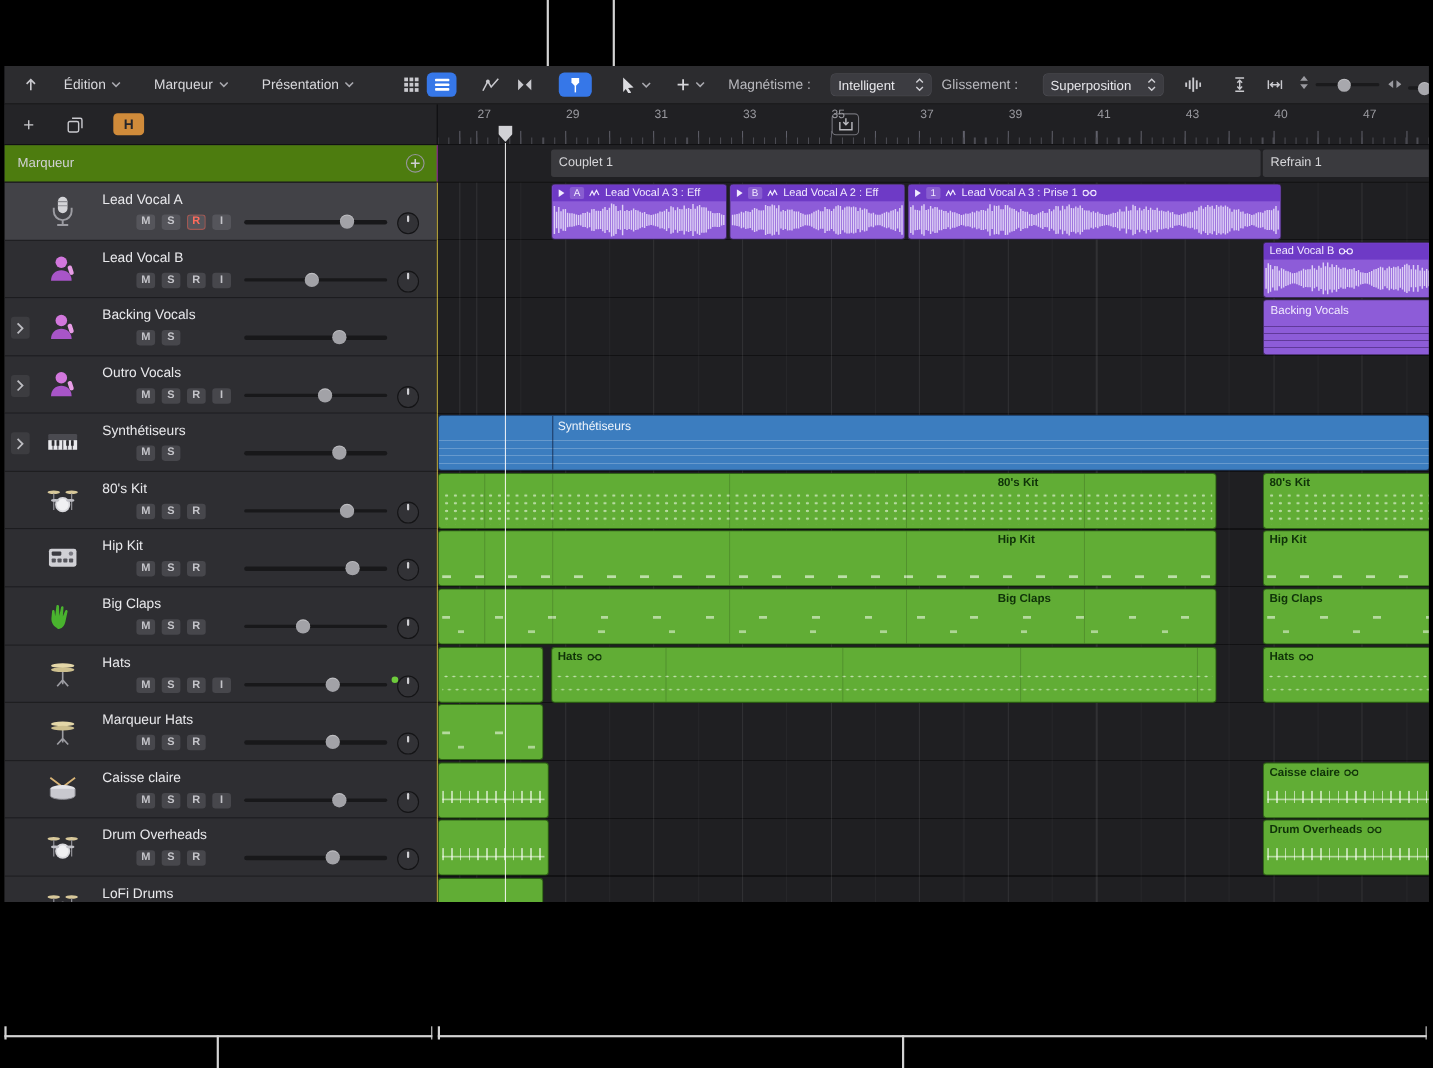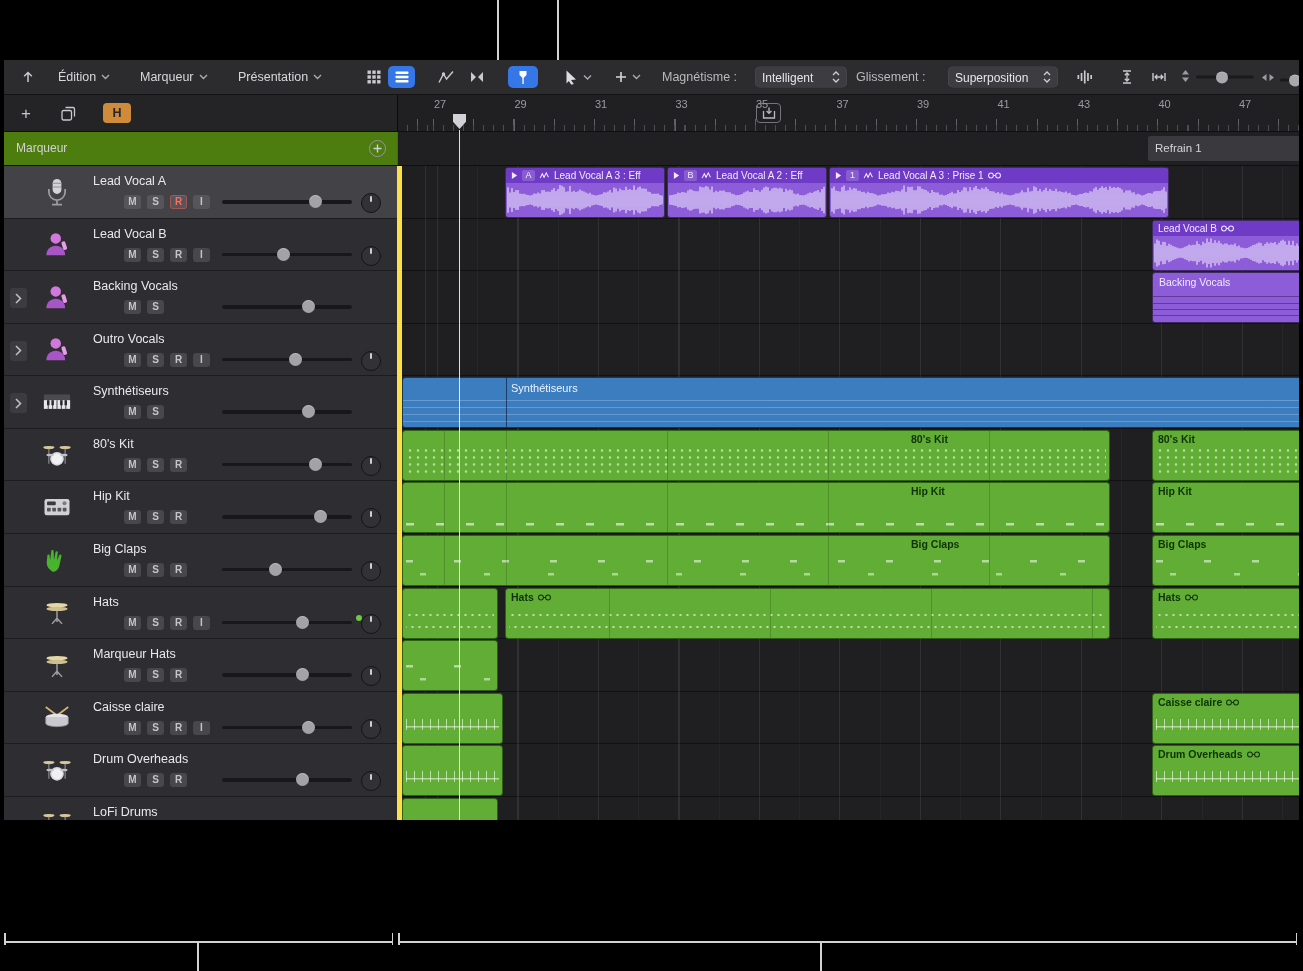--- a/index.html
+++ b/index.html
@@ -36,21 +36,21 @@
   
   .mlane{height:33px;display:flex;background:#222225;border-bottom:1px solid #0f0f11}
   .mlane-left{width:393px;position:relative;border-right:1px solid #a21caf;background:#4d7c0f}
   .mlane-title{position:absolute;left:12px;top:9px;font-size:12px;color:#d2d2d6}
   .marker-plus{position:absolute;right:11px;top:8px;width:17px;height:17px;border-radius:50%;border:1.4px solid #96969c;display:flex;align-items:center;justify-content:center;background:transparent;padding:0;box-sizing:border-box}
   .mlane-right{flex:1;position:relative;overflow:hidden;background:#202023}
   .marker-bar{position:absolute;top:4px;height:25px;background:#3a3a3e;border-radius:2.5px;color:#d6d6d9;font-size:11.5px;line-height:25px;padding-left:7px;box-sizing:border-box;overflow:hidden;white-space:nowrap}
 
   
   .main{display:flex;height:772px}
-  .headers{width:393px;border-right:5px solid #fde047;background:#1e1e21;position:relative;overflow:hidden}
+  .headers{width:393px;border-right:1px solid #fde047;background:#1e1e21;position:relative;overflow:hidden}
   .track-row{position:relative;height:52.57px;background:#2e2e32;border-bottom:1px solid #1c1c1f;box-sizing:border-box}
   .track-row.selected{background:#424247}
   .disclosure{position:absolute;left:6px;top:17px;width:17px;height:20px;border-radius:3px;background:rgba(255,255,255,.07);display:flex;align-items:center;justify-content:center}
   .track-icon{position:absolute;left:33px;top:50%;transform:translateY(-50%);width:40px;height:40px;display:flex;align-items:center;justify-content:center}
   .track-name{position:absolute;left:89px;top:8px;font-size:12.5px;color:#e9e9ec;white-space:nowrap}
   .track-ctls{position:absolute;left:120px;top:29px;display:flex;gap:6px}
   .tbtn{width:17px;height:14px;border-radius:3px;background:#47474c;color:#c4c4c9;font-size:10px;font-weight:bold;text-align:center;line-height:14px}
   .track-row.selected .tbtn{background:#55555b}
   .tbtn.armed{background:#5b2420;color:#ff6b5c;box-shadow:inset 0 0 0 1px rgba(255,90,70,.45)}
   .vol-groove{position:absolute;left:218px;top:34px;width:130px;height:3.5px;background:#18181a;border-radius:2px}
@@ -276,20 +276,21 @@
   <div class="mlane">
     <div class="mlane-left">
       <span class="mlane-title">Marqueur</span>
       <button class="marker-plus">
         <svg width="9" height="9" viewBox="0 0 9 9">
             <path d="M4.5 0.5v8M0.5 4.5h8" stroke="#cfcfd3" stroke-width="1.4"></path>
           </svg>
       </button>
     </div>
     <div class="mlane-right">
+        <div class="marker-bar" style="left: 103px; width: 645px;"><span>Couplet 1</span></div>
         <div class="marker-bar" style="left: 750px; width: 156px;"><span>Refrain 1</span></div>
       </div>
   </div>
 
   <div class="main">
     <div class="headers">
         <div class="track-row selected">
 
     <div class="track-icon">
             <svg viewBox="0 0 24 24" width="30" height="30">

